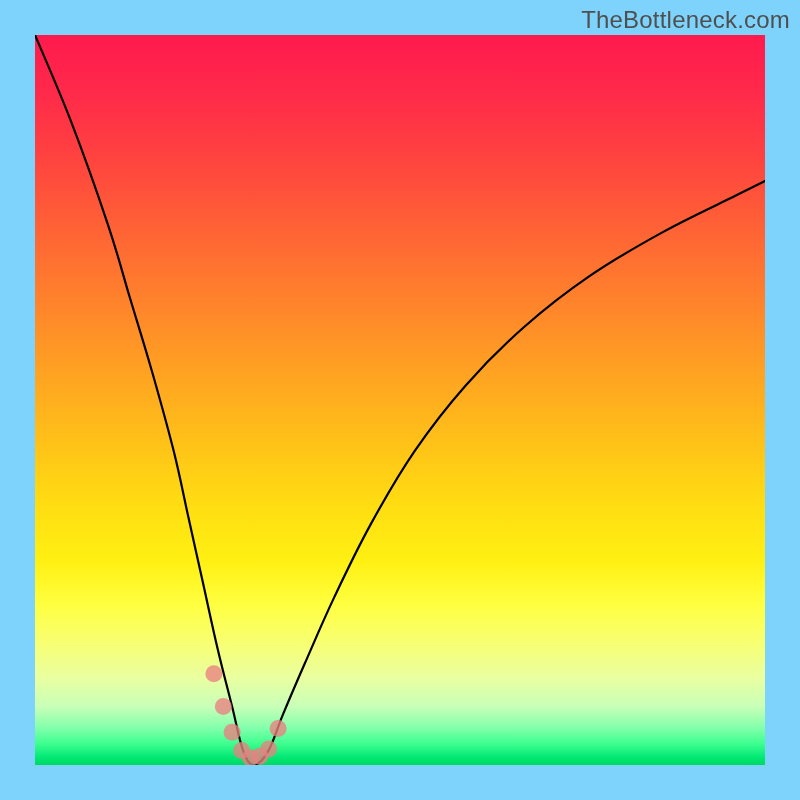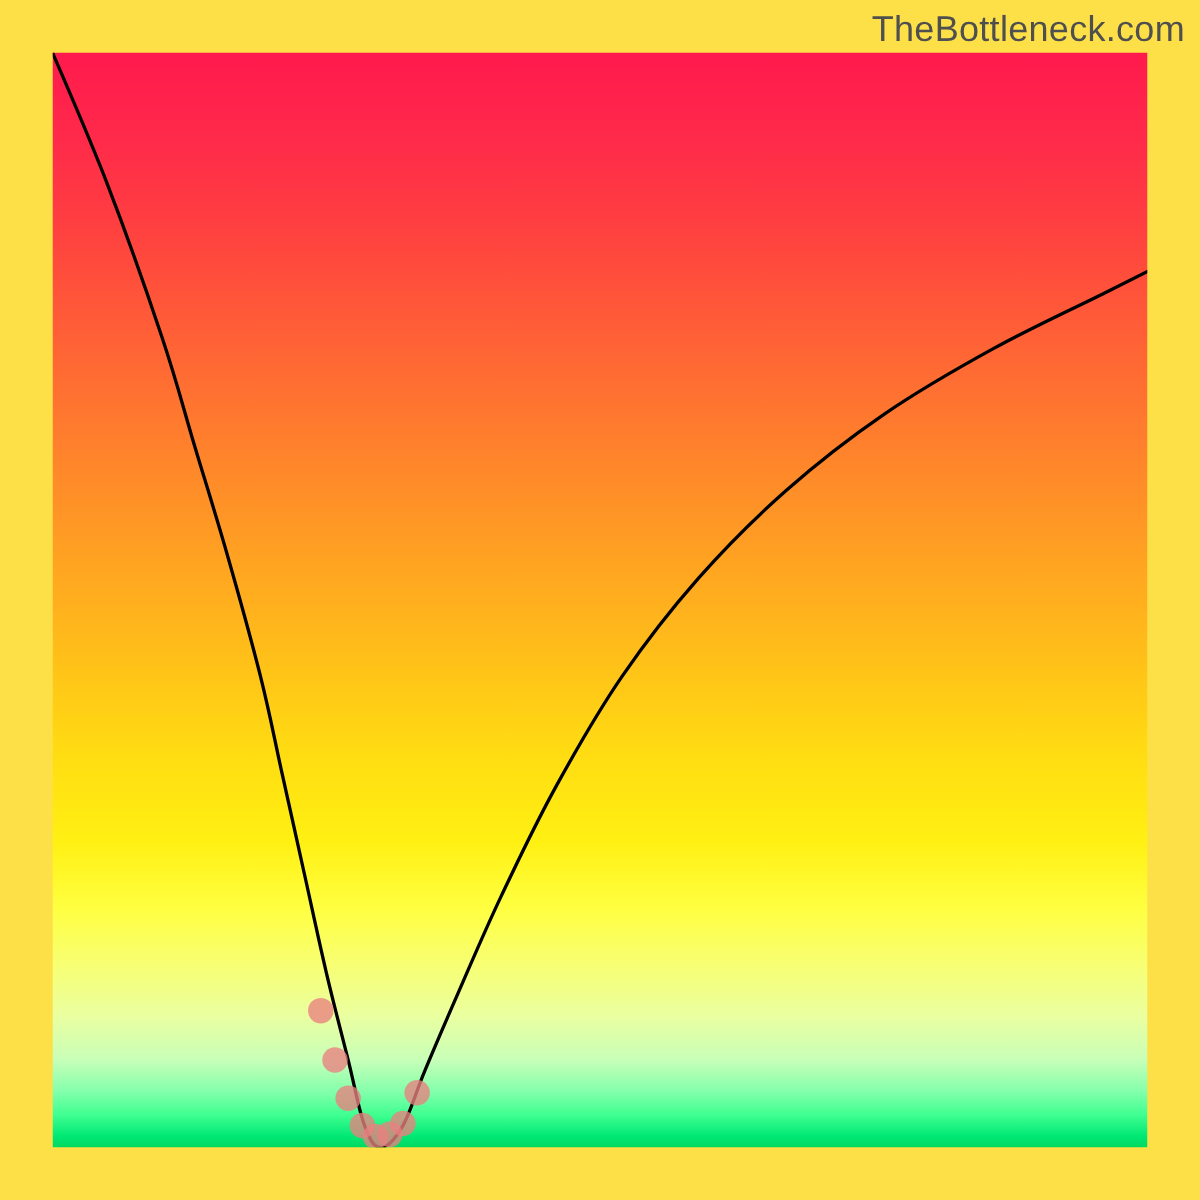--- a/index.html
+++ b/index.html
@@ -6,21 +6,21 @@
     margin: 0;
     padding: 0;
     width: 800px;
     height: 800px;
     overflow: hidden;
     font-family: Arial, Helvetica, sans-serif;
   }
   .frame {
     width: 800px;
     height: 800px;
-    background: #fde047;
+    background: #7dd3fc;
     position: relative;
     box-sizing: border-box;
   }
   .plot-area {
     position: absolute;
     left: 35px;
     top: 35px;
     width: 730px;
     height: 730px;
     overflow: hidden;

